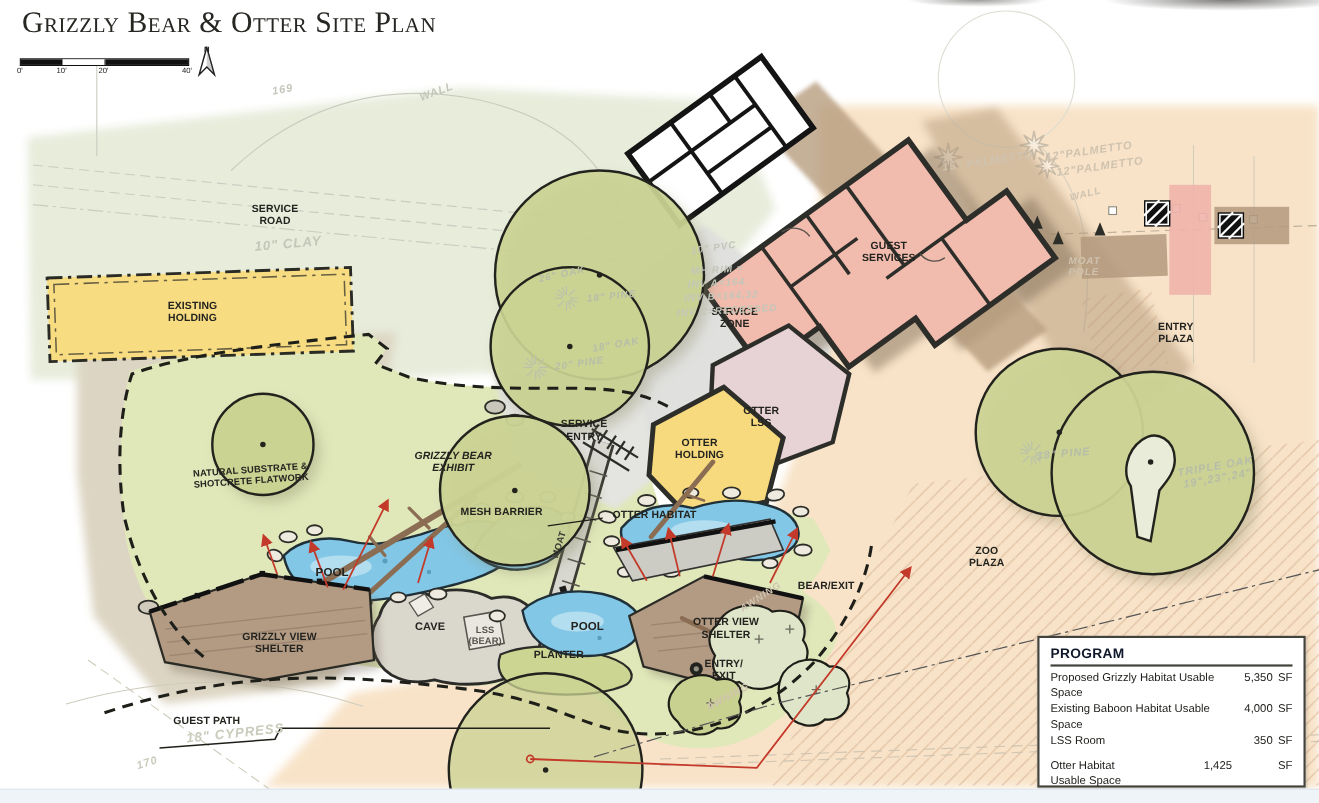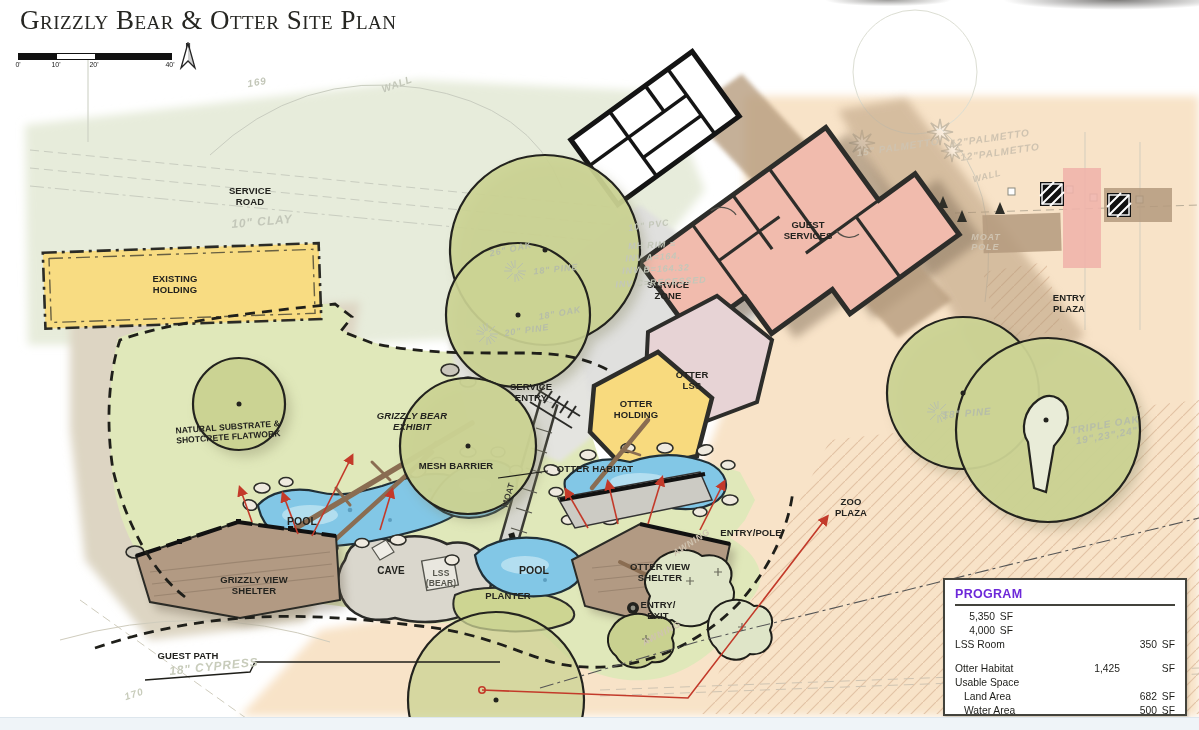--- a/index.html
+++ b/index.html
@@ -21,21 +21,21 @@
   .sb-bar{position:absolute;left:0;top:0;width:152px;height:5px;border:1px solid #111;display:flex;}
   .sb-bar .b1{width:38px;background:#111;}
   .sb-bar .b2{width:38px;background:#fff;border-right:1px solid #111;}
   .sb-bar .b3{width:76px;background:#111;}
   .sb-tick{position:absolute;top:8px;font:400 7px "Liberation Sans",sans-serif;color:#222;transform:translateX(-50%);}
   .north{position:absolute;left:178px;top:42px;width:20px;height:36px;text-align:center;}
   .north .n{font:700 7px "Liberation Sans",sans-serif;color:#222;}
   
   .program{position:absolute;left:943px;top:578px;width:244px;height:138px;background:#fff;
            border:2px solid #43433c;box-sizing:border-box;padding:7px 10px 0 10px;box-shadow:1px 2px 3px rgba(80,70,50,.25);}
-  .program h3{margin:0 0 4px 0;font:700 12.5px "Liberation Sans",sans-serif;color:#6d28d9;
+  .program h3{margin:0 0 4px 0;font:700 12.5px "Liberation Sans",sans-serif;color:#0f172a;
               border-bottom:2px solid #43433c;padding-bottom:3px;letter-spacing:.3px;}
   .prow{display:flex;font:400 10.3px/1.38 "Liberation Sans",sans-serif;color:#1d1d19;}
   .prow .lab{flex:1;}
   .prow .val{width:40px;text-align:right;}
   .prow .unit{width:18px;text-align:right;}
   .prow.gap{margin-top:9px;gap:37px;}
   .prow.ind .lab{padding-left:9px;}
   .bottomstrip{position:absolute;left:0;top:717px;width:1199px;height:13px;background:#eff4f8;border-top:1px solid #dde6ed;}
   .smudge{position:absolute;left:820px;top:0;width:379px;height:26px;pointer-events:none;
      background:radial-gradient(ellipse 160px 14px at 78% 0%, rgba(45,43,40,.62), rgba(45,43,40,0) 70%),
@@ -438,24 +438,24 @@
 <div class="pl" style="left:302px;top:521px;transform:translate(-50%,-50%);font-size:10.5px;">POOL</div>
 <div class="pl" style="left:534px;top:570px;transform:translate(-50%,-50%);font-size:10.5px;">POOL</div>
 <div class="pl" style="left:254px;top:585px;transform:translate(-50%,-50%);">GRIZZLY VIEW
 SHELTER</div>
 <div class="pl" style="left:391px;top:571px;transform:translate(-50%,-50%);font-size:10px;">CAVE</div>
 <div class="pl" style="left:441px;top:578px;transform:translate(-50%,-50%);color:#55554c;font-size:8.5px;">LSS
 (BEAR)</div>
 <div class="pl" style="left:508px;top:596px;transform:translate(-50%,-50%);">PLANTER</div>
 <div class="pl" style="left:660px;top:572px;transform:translate(-50%,-50%);">OTTER VIEW
 SHELTER</div>
-<div class="pl" style="left:751px;top:533px;transform:translate(-50%,-50%);">ENTRY/POLE</div>
+<div class="pl" style="left:751px;top:533px;transform:translate(-50%,-50%);">BEAR/EXIT</div>
 <div class="pl" style="left:658px;top:610px;transform:translate(-50%,-50%);">ENTRY/
 EXIT</div>
-<div class="pl" style="left:851px;top:507px;transform:translate(-50%,-50%);">ZOO
+<div class="pl" style="left:897px;top:507px;transform:translate(-50%,-50%);">ZOO
 PLAZA</div>
 <div class="pl" style="left:188px;top:656px;transform:translate(-50%,-50%);">GUEST PATH</div>
 <div class="pl" style="left:508px;top:495px;transform:translate(-50%,-50%) rotate(-73deg);font-size:8.5px;color:#3a3a33;">MOAT</div>
 
 <div class="sv" style="left:397px;top:84px;transform:translate(-50%,-50%) rotate(-20deg);">WALL</div>
 <div class="sv" style="left:257px;top:82px;transform:translate(-50%,-50%) rotate(-10deg);">169</div>
 <div class="sv" style="left:262px;top:222px;transform:translate(-50%,-50%) rotate(-5deg);font-size:12px;">10" CLAY</div>
 <div class="sv" style="left:649px;top:226px;transform:translate(-50%,-50%) rotate(-8deg);font-size:9px;">10" PVC</div>
 <div class="sv" style="left:652px;top:246px;transform:translate(-50%,-50%) rotate(-3deg);font-size:9px;">MH RIM =</div>
 <div class="sv" style="left:653px;top:258px;transform:translate(-50%,-50%) rotate(-3deg);font-size:9px;">INV A=164.</div>
@@ -475,24 +475,26 @@
 <div class="sv" style="left:1106px;top:430px;transform:translate(-50%,-50%) rotate(-10deg);color:#b6bda8;">TRIPLE OAK
 19",23",24"</div>
 <div class="sv warm" style="left:692px;top:543px;transform:translate(-50%,-50%) rotate(-33deg);font-size:9px;">AWNING</div>
 <div class="sv warm" style="left:662px;top:634px;transform:translate(-50%,-50%) rotate(-28deg);font-size:9px;">AWNING</div>
 <div class="sv" style="left:214px;top:667px;transform:translate(-50%,-50%) rotate(-6deg);font-size:12px;color:#c8ccbb;">18" CYPRESS</div>
 <div class="sv" style="left:134px;top:694px;transform:translate(-50%,-50%) rotate(-18deg);color:#c8ccbb;">170</div>
 
 <div class="program">
   <h3>PROGRAM</h3>
   <div class="prow">
+    <span class="lab">Proposed Grizzly Habitat Usable Space</span>
     <span class="val">5,350</span>
     <span class="unit">SF</span>
   </div>
   <div class="prow">
+    <span class="lab">Existing Baboon Habitat Usable Space</span>
     <span class="val">4,000</span>
     <span class="unit">SF</span>
   </div>
   <div class="prow">
     <span class="lab">LSS Room</span>
     <span class="val">350</span>
     <span class="unit">SF</span>
   </div>
   <div class="prow gap">
     <span class="lab">Otter Habitat Usable Space</span>

